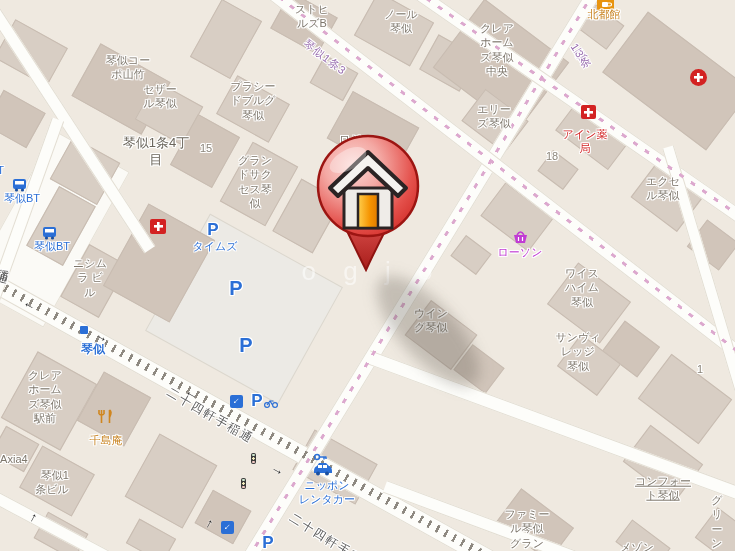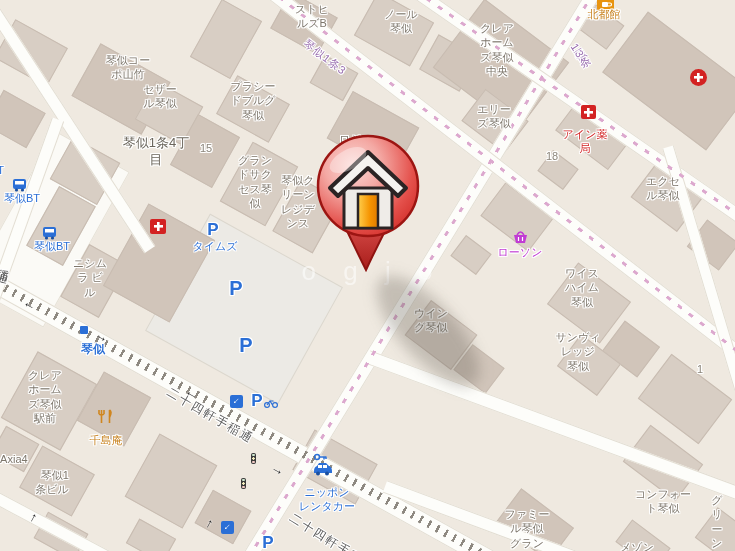--- a/index.html
+++ b/index.html
@@ -224,43 +224,39 @@
 ルズB</div>
   <div class="lbl" style="left:401px;top:21px;">ノール
 琴似</div>
   <div class="lbl" style="left:253px;top:100px;">プラシー
 ドブルグ
 琴似</div>
   <div class="lbl" style="left:255px;top:182px;">グラン
 ドサク
 セス琴
 似</div>
-  <div class="lbl" style="left:298px;top:202px;">琴似ク
-リーン
-レジデ
-ンス</div>
   <div class="lbl" style="left:356px;top:146px;">ロジェ
 琴似</div>
   <div class="lbl" style="left:497px;top:50px;">クレア
 ホーム
 ズ琴似
 中央</div>
   <div class="lbl" style="left:494px;top:116px;">エリー
 ズ琴似</div>
   <div class="lbl" style="left:663px;top:188px;">エクセ
 ル琴似</div>
   <div class="lbl" style="left:582px;top:287px;">ワイス
 ハイム
 琴似</div>
   <div class="lbl" style="left:578px;top:351px;">サンヴィ
 レッジ
 琴似</div>
   <div class="lbl" style="left:431px;top:320px;">ウイン
 グ琴似</div>
-  <div class="lbl" style="left:663px;top:501px;">コンフォー
+  <div class="lbl" style="left:663px;top:488px;text-decoration:underline;">コンフォー
 ト琴似</div>
   <div class="lbl" style="left:717px;top:536px;">グリー
 ンヴィ</div>
   <div class="lbl" style="left:527px;top:528px;">ファミー
 ル琴似
 グラン</div>
   <div class="lbl" style="left:637px;top:547px;">メゾン</div>
   <div class="lbl" style="left:90px;top:277px;">ニシム
 ラ ビ
 ル</div>
@@ -282,21 +278,21 @@
   <div class="lbl roadname" style="left:332px;top:543px;transform:translate(-50%,-50%) rotate(32deg);">二十四軒手稲通</div>
   <div class="lbl roadname vert" style="left:5px;top:262px;transform:translate(-50%,-50%) rotate(14deg);">稲通</div>
   <div class="lbl purple" style="left:325px;top:57px;transform:translate(-50%,-50%) rotate(37deg);letter-spacing:1px;">琴似1条3</div>
   <div class="lbl purple vert" style="left:577px;top:50px;transform:translate(-50%,-50%) rotate(-33deg);letter-spacing:1px;">琴似1条3</div>
 
   <div class="lbl blue" style="left:22px;top:198px;">琴似BT</div>
   <div class="lbl blue" style="left:52px;top:246px;">琴似BT</div>
   <div class="lbl blue" style="left:-14px;top:170px;">琴似BT</div>
   <div class="lbl blue" style="left:215px;top:246px;">タイムズ</div>
   <div class="lbl blue stn" style="left:93px;top:350px;">琴似</div>
-  <div class="lbl blue" style="left:327px;top:492px;margin-top:7px;">ニッポン
+  <div class="lbl blue" style="left:327px;top:492px;">ニッポン
 レンタカー</div>
 
   <div class="lbl red" style="left:585px;top:141px;">アイン薬
 局</div>
   <div class="lbl orange" style="left:106px;top:440px;">千島庵</div>
   <div class="lbl orange" style="left:604px;top:14px;">北都館</div>
   <div class="lbl magenta" style="left:520px;top:252px;">ローソン</div>
 
   <div class="lbl watermark" style="left:372px;top:272px;">o g j o</div>
 

